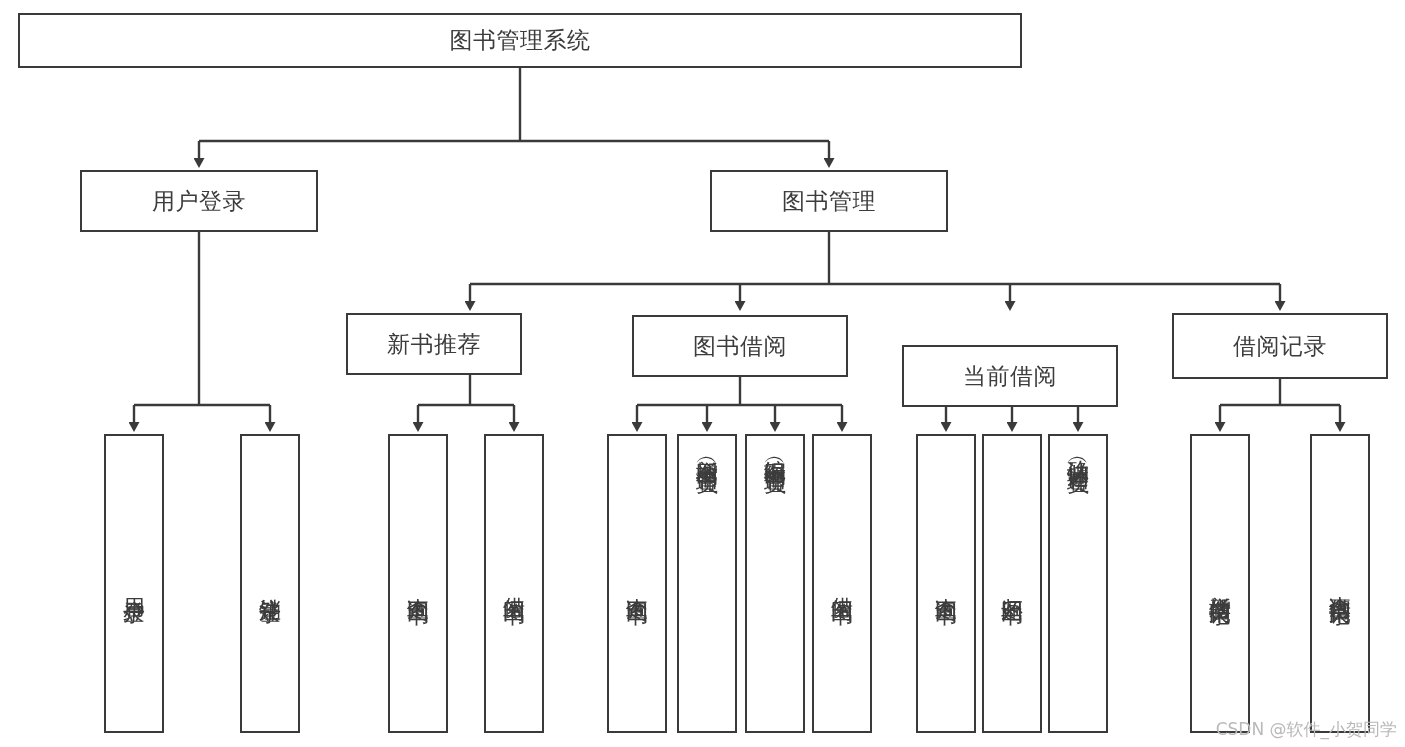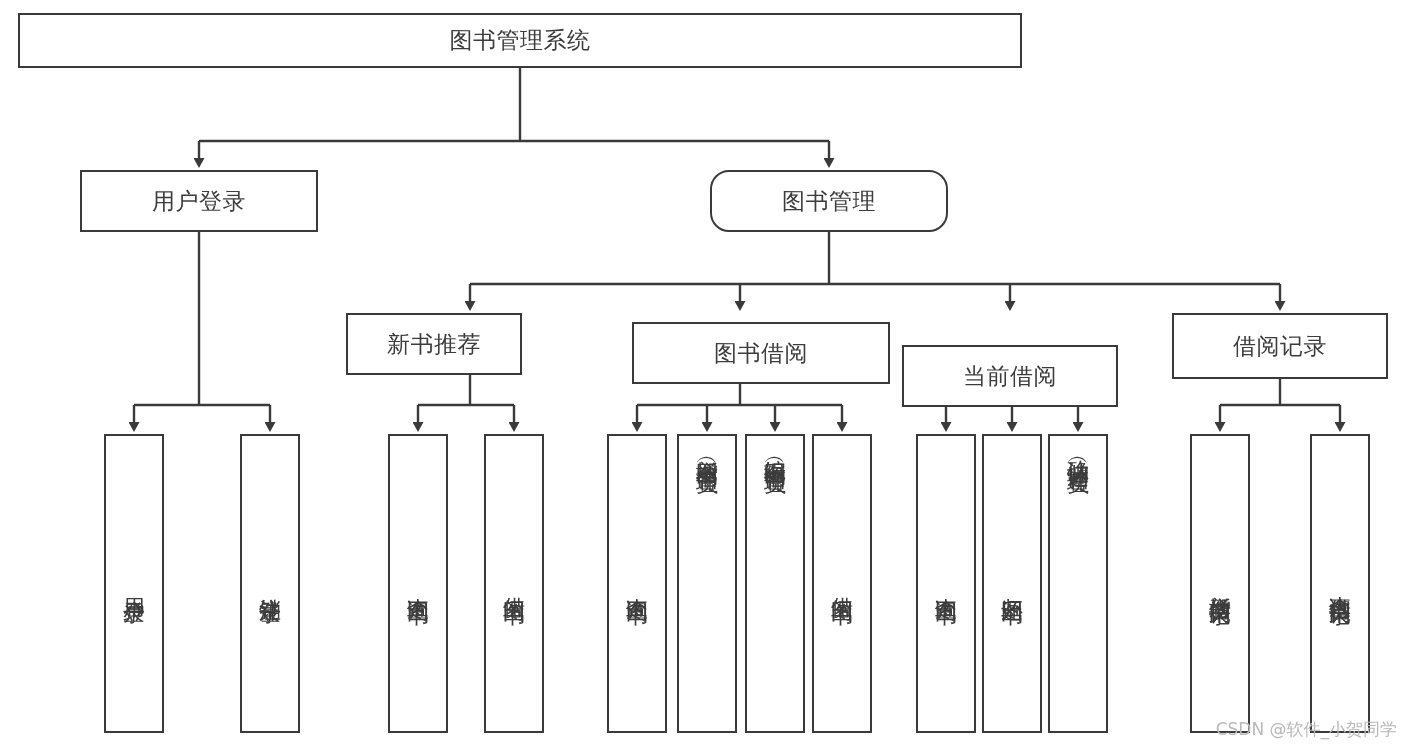--- a/index.html
+++ b/index.html
@@ -127,28 +127,28 @@
       </g>
   </svg>
 
   <div class="node horiz" style="left: 18px; top: 13px; width: 1004px; height: 55px;">
     <span class="node-label">图书管理系统</span>
   </div>
 
   <div class="node horiz" style="left: 80px; top: 170px; width: 238px; height: 62px;">
     <span class="node-label">用户登录</span>
   </div>
-  <div class="node horiz" style="left: 710px; top: 170px; width: 238px; height: 62px; border-radius: 19px;">
+  <div class="node horiz" style="left: 710px; top: 170px; width: 238px; height: 62px;">
     <span class="node-label">图书管理</span>
   </div>
 
   <div class="node horiz" style="left: 346px; top: 313px; width: 176px; height: 62px;">
     <span class="node-label">新书推荐</span>
   </div>
-  <div class="node horiz" style="left: 632px; top: 322px; width: 258px; height: 62px;">
+  <div class="node horiz" style="left: 632px; top: 315px; width: 216px; height: 62px;">
     <span class="node-label">图书借阅</span>
   </div>
   <div class="node horiz" style="left: 902px; top: 313px; width: 216px; height: 62px; margin-top: 32px;">
     <span class="node-label">当前借阅</span>
   </div>
   <div class="node horiz" style="left: 1172px; top: 313px; width: 216px; height: 66px;">
     <span class="node-label">借阅记录</span>
   </div>
 
   <div class="node vert mid-text" style="left: 104px; top: 434px; width: 60px; height: 299px;">

